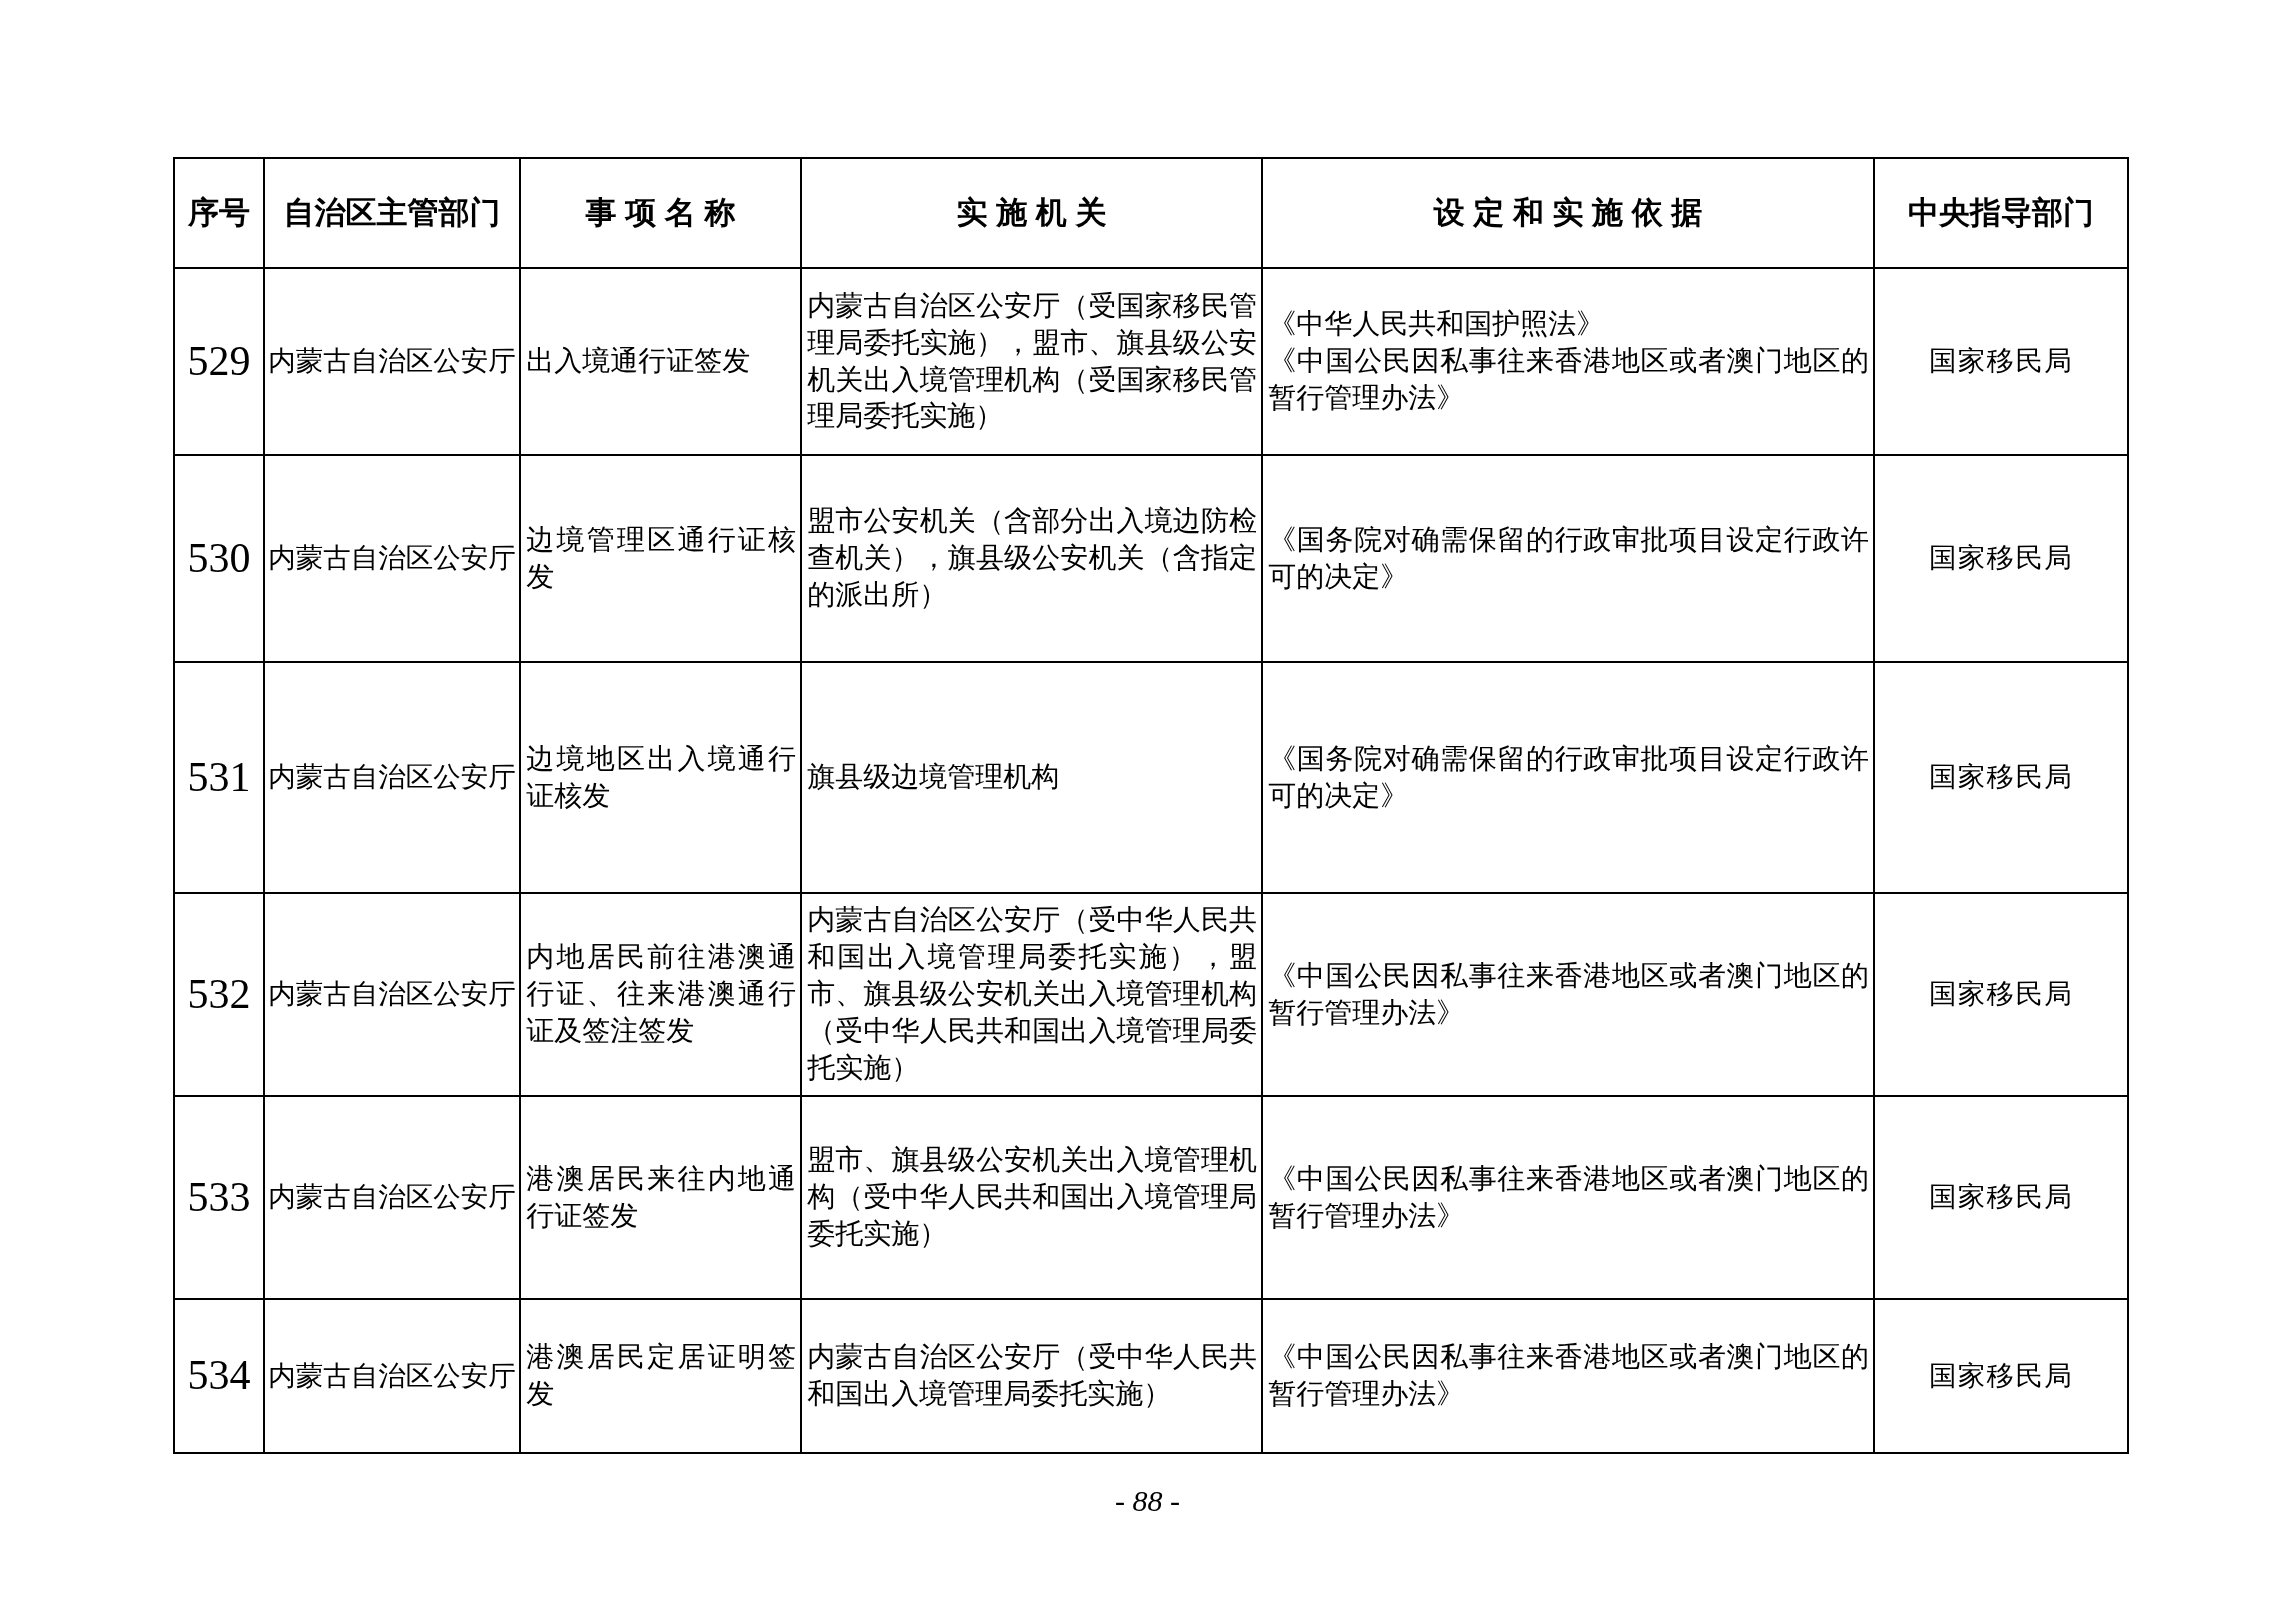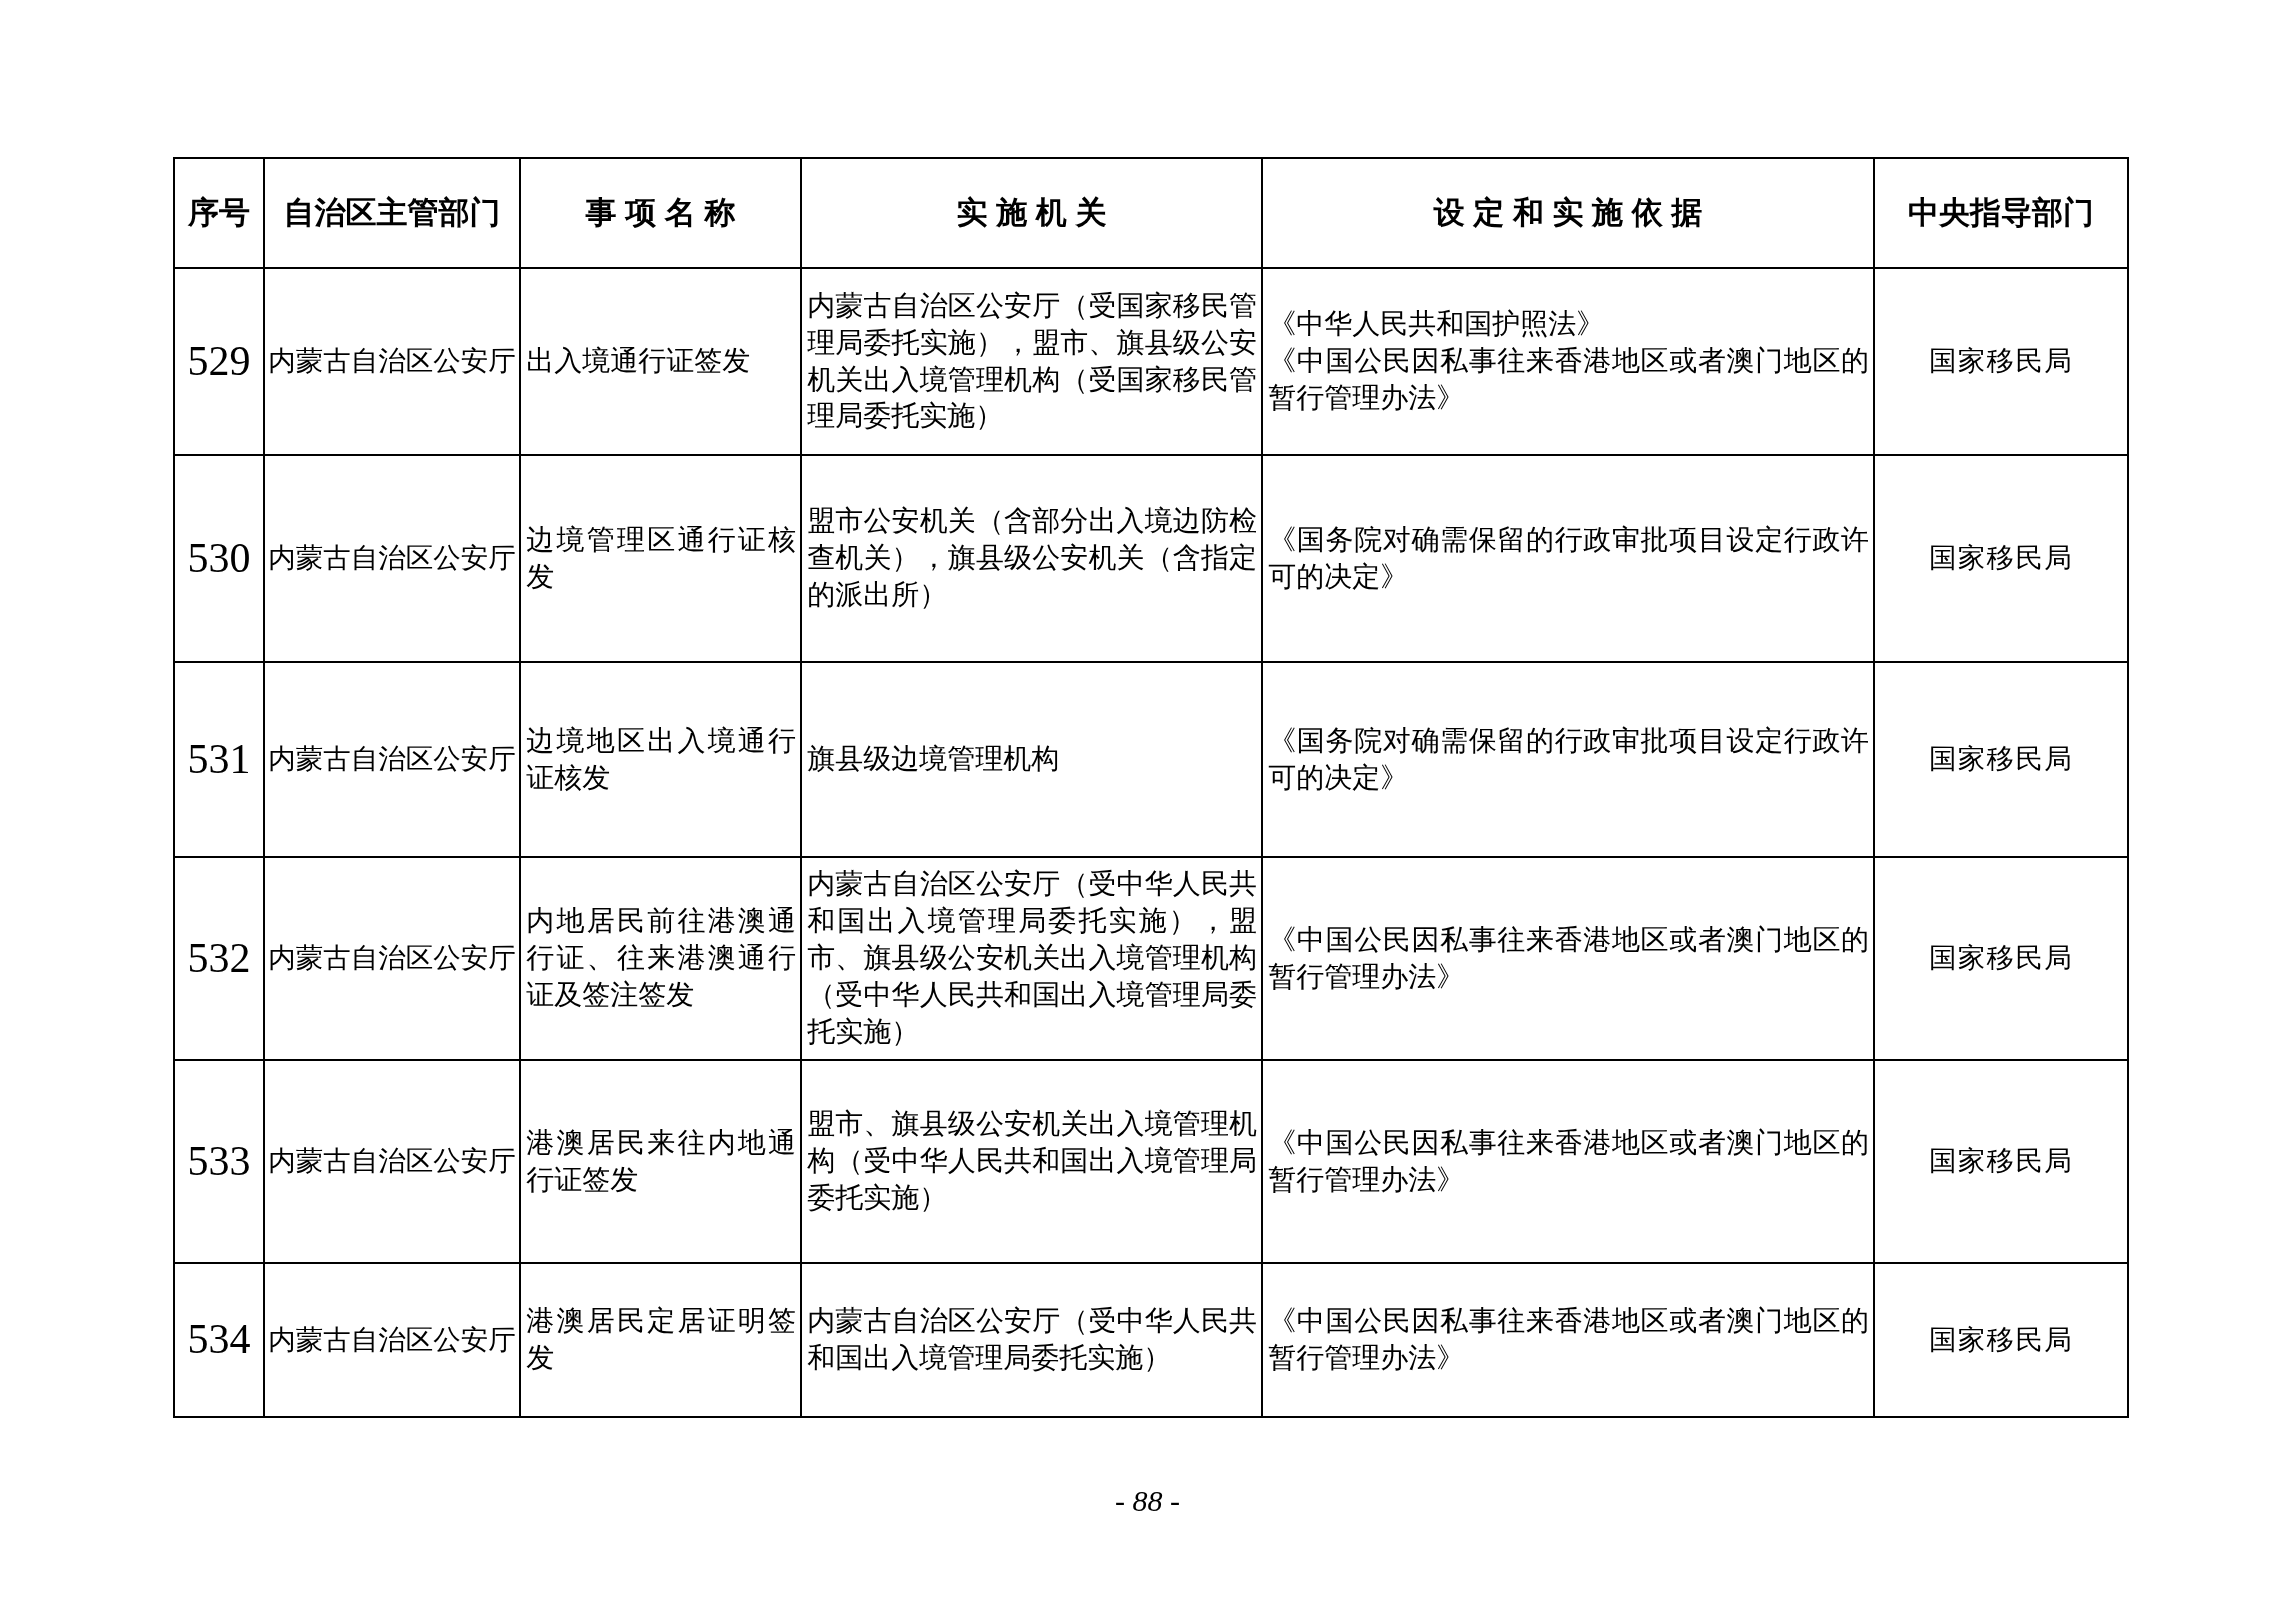--- a/index.html
+++ b/index.html
@@ -39,21 +39,21 @@
     text-align: center;
     padding: 0 2.6px;
   }
   .doc-table td {
     font-size: 28px;
     line-height: 1.32;
   }
   tr.hdr    { height: 110px; }
   tr.r-529  { height: 187px; }
   tr.r-530  { height: 207px; }
-  tr.r-531  { height: 195px; }
+  tr.r-531  { height: 231px; }
   tr.r-532  { height: 203px; }
   tr.r-533  { height: 203px; }
   tr.r-534  { height: 154px; }
   td.c-no {
     text-align: center;
     font-size: 42px;
   }
   td.c-dept {
     text-align: center;
     font-size: 27.5px;

